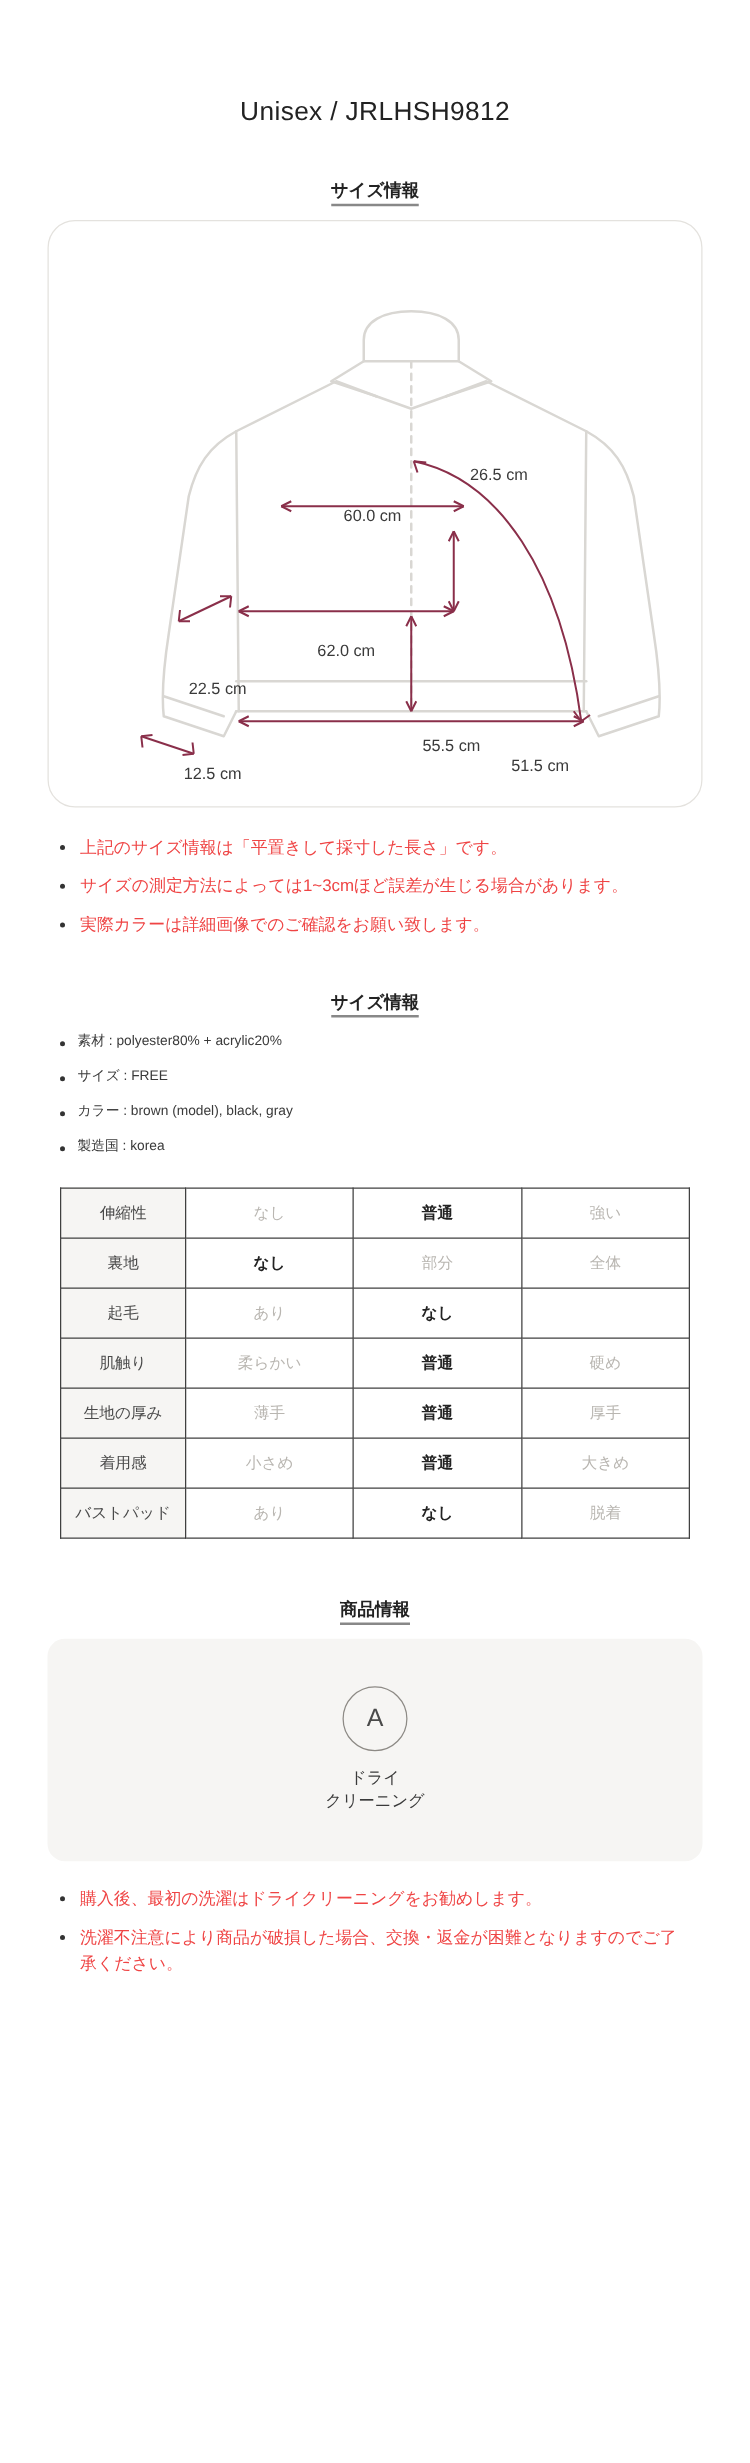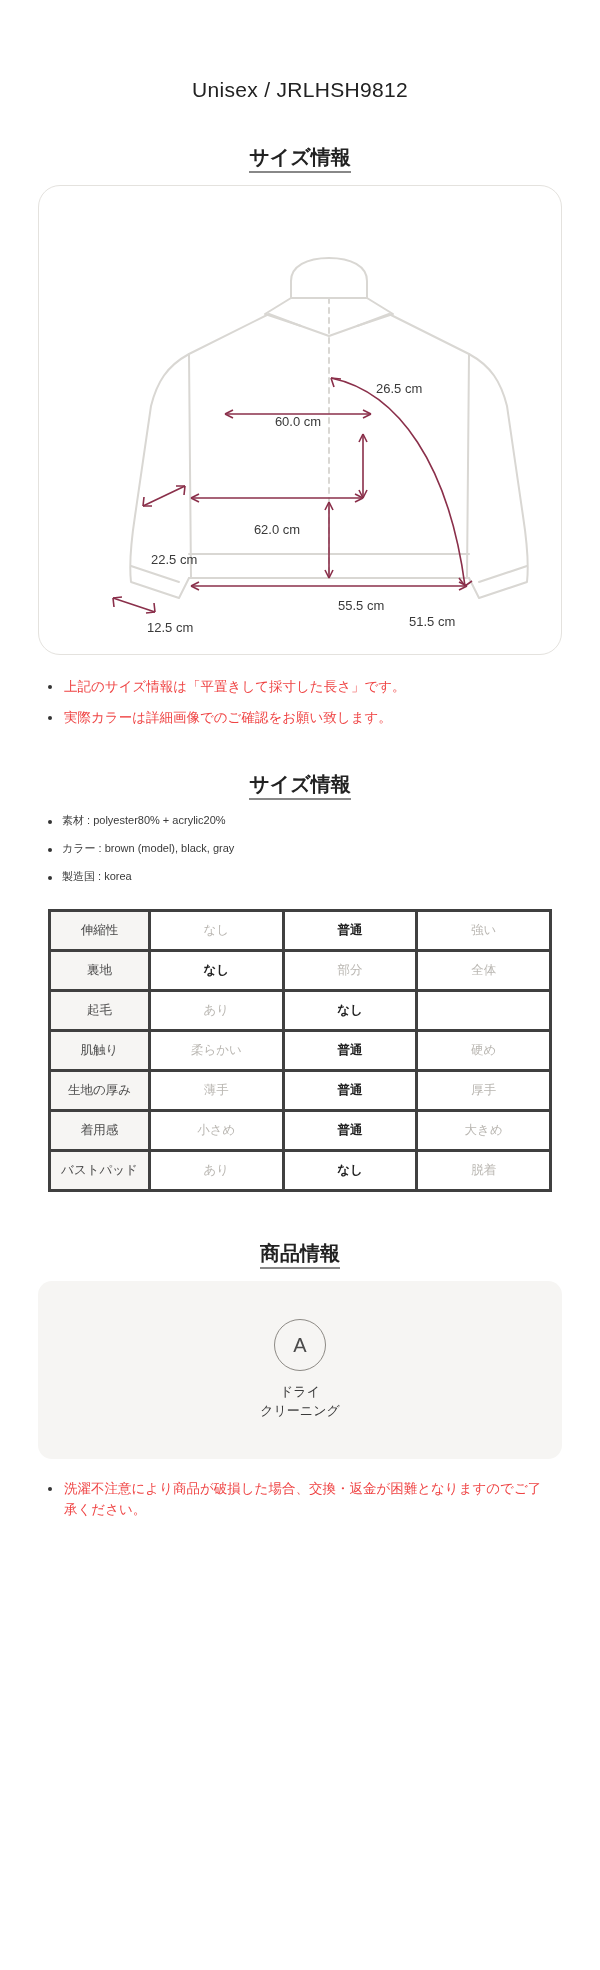--- a/index.html
+++ b/index.html
@@ -19,21 +19,21 @@
   .title {
     text-align: center;
     font-size: 21px;
     font-weight: 400;
     color: #222;
     padding-top: 78px;
     letter-spacing: 0.3px;
   }
   .section-heading {
     text-align: center;
-    font-size: 20px;
+    font-size: 14px;
     font-weight: 700;
     color: #222;
     margin-top: 42px;
     margin-bottom: 14px;
   }
   .section-heading span {
     border-bottom: 2px solid #888;
     padding-bottom: 3px;
   }
   .diagram-box {
@@ -89,21 +89,21 @@
     border-radius: 50%;
     background: #333;
   }
   table.attr-table {
     width: calc(100% - 40px);
     margin: 24px 20px 0 20px;
     border-collapse: collapse;
     table-layout: fixed;
   }
   table.attr-table td {
-    border: 3px solid #404040;
+    border: 1px solid #404040;
     height: 40px;
     text-align: center;
     font-size: 12.5px;
     color: #b9b6b1;
   }
   table.attr-table td.label {
     background: #f6f5f3;
     color: #4a4a4a;
     width: 100px;
     font-size: 12.5px;
@@ -211,29 +211,31 @@
         <text x="299" y="424" text-anchor="start">55.5 cm</text>
         <text x="290" y="521" text-anchor="middle">58.0 cm</text>
         <text x="108" y="446" text-anchor="start">12.5 cm</text>
         <text x="370" y="440" text-anchor="start">51.5 cm</text>
       </g>
     </svg>
   </div>
 
   <ul class="bullets">
     <li>上記のサイズ情報は「平置きして採寸した長さ」です。</li>
+    <li>サイズの測定方法によっては1~3cmほど誤差が生じる場合があります。</li>
     <li>実際カラーは詳細画像でのご確認をお願い致します。</li>
   </ul>
 
   <div class="section-heading">
     <span>サイズ情報</span>
   </div>
 
   <ul class="spec-list">
     <li>素材 : polyester80% + acrylic20%</li>
+    <li>サイズ : FREE</li>
     <li>カラー : brown (model),  black,  gray</li>
     <li>製造国 : korea</li>
   </ul>
 
   <table class="attr-table">
     <tbody>
       <tr>
         <td class="label">伸縮性</td>
         <td>なし</td>
         <td class="on">普通</td>
@@ -286,16 +288,17 @@
     <div class="care-circle">
       <span>A</span>
     </div>
     <div class="care-label">
       <div>ドライ</div>
       <div>クリーニング</div>
     </div>
   </div>
 
   <ul class="bullets bottom-bullets">
+    <li>購入後、最初の洗濯はドライクリーニングをお勧めします。</li>
     <li>洗濯不注意により商品が破損した場合、交換・返金が困難となりますのでご了承ください。</li>
   </ul>
 
 </div>
 
 </body></html>

